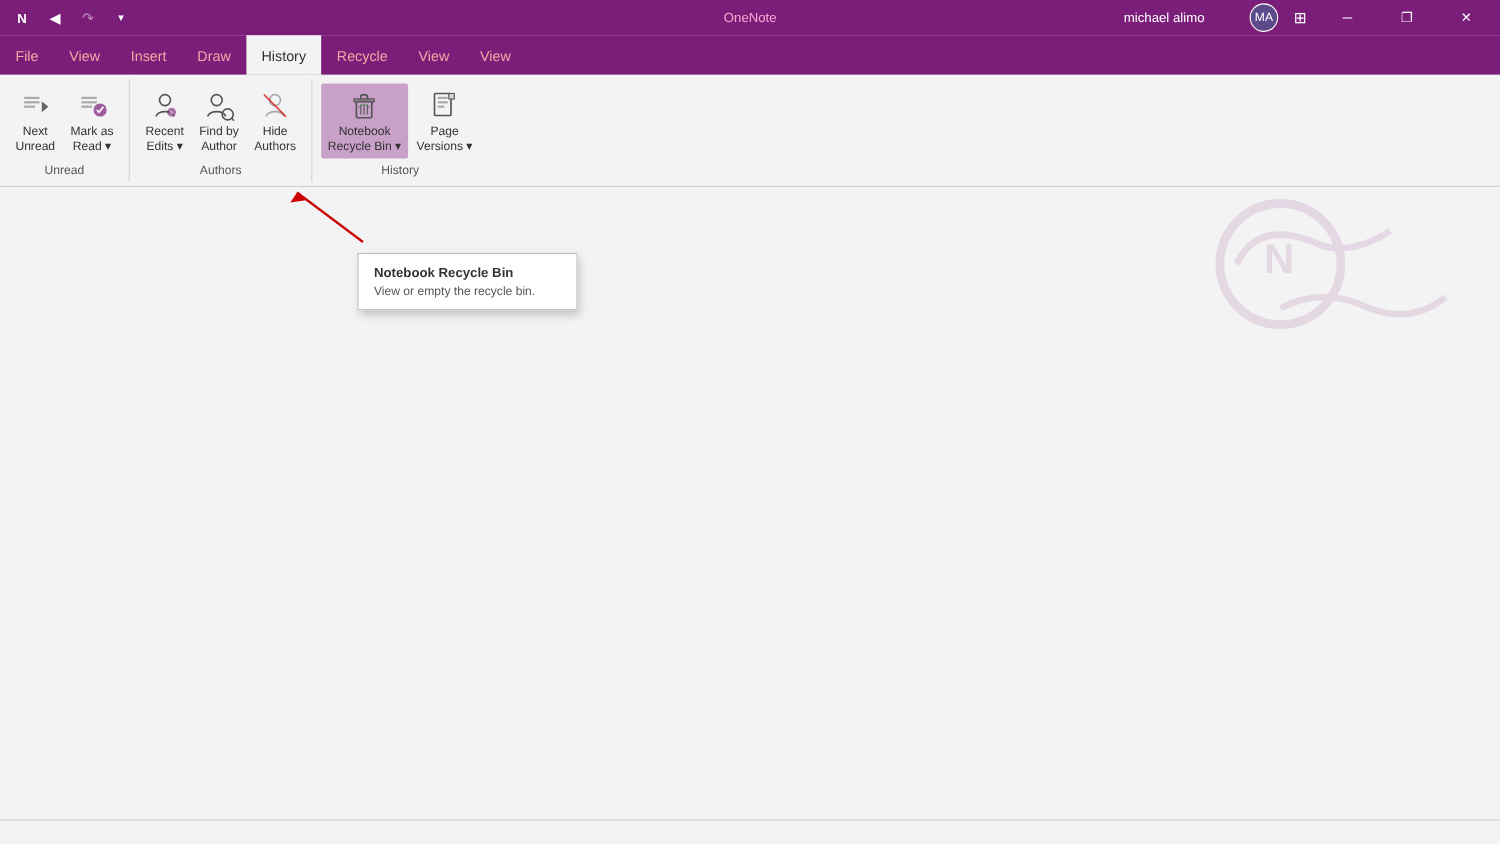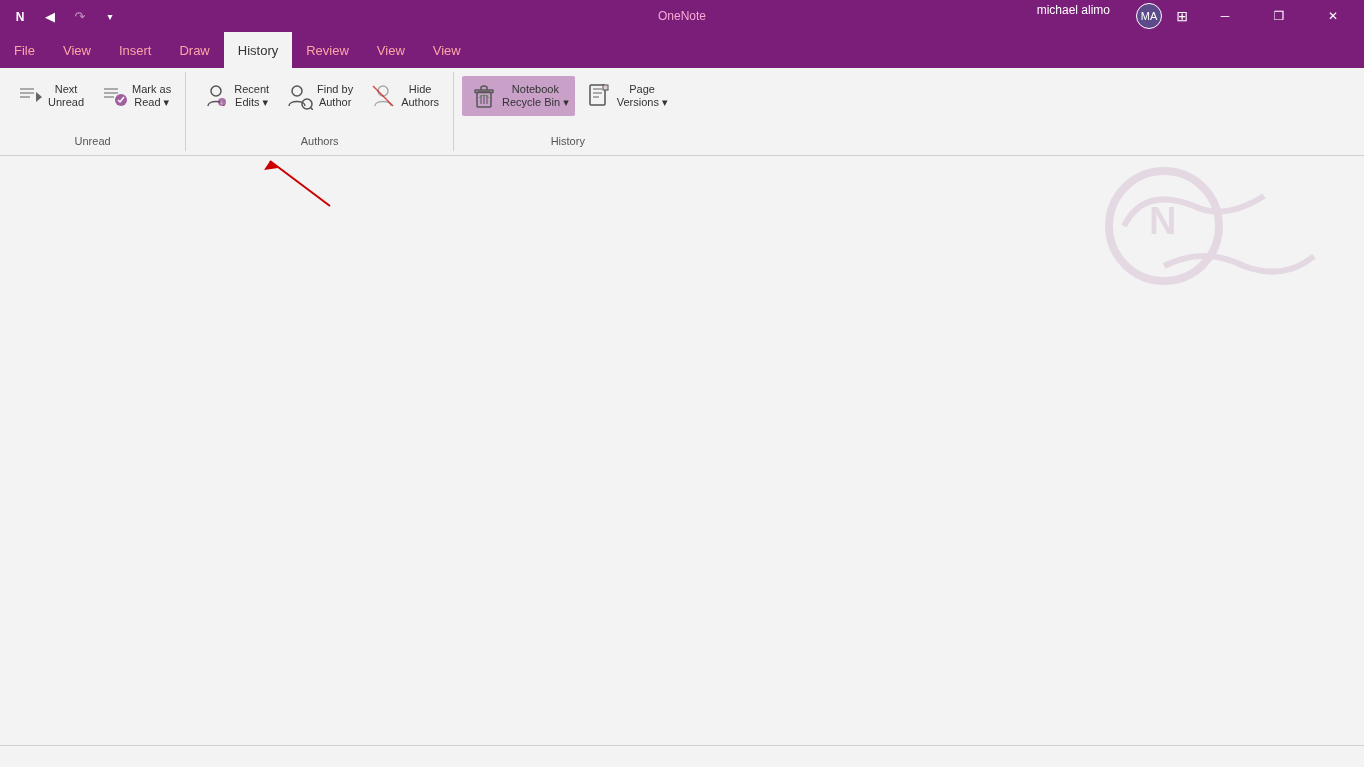--- a/index.html
+++ b/index.html
@@ -52,22 +52,22 @@
       justify-content: center;
       cursor: pointer;
       border-radius: 2px;
       color: white;
       font-size: 14px;
     }
 
     
     .user-badge {
       display: flex;
-      align-items: flex-start;
-      gap: 6px;
+      align-items: center;
+      gap: 21px;
       cursor: pointer;
       color: white;
       font-size: 12px;
     }
     .avatar {
       width: 26px;
       height: 26px;
       background: #5c4a8a;
       border-radius: 50%;
       display: flex;
@@ -126,21 +126,21 @@
       text-align: center;
       font-size: 11px;
       color: #555;
       margin-top: 2px;
       padding-top: 2px;
       border-top: 1px solid transparent;
     }
 
     .ribbon-btn {
       display: flex;
-      flex-direction: row;
+      flex-direction: column;
       align-items: center;
       justify-content: center;
       padding: 4px 6px;
       cursor: pointer;
       border-radius: 2px;
       min-width: 44px;
       gap: 2px;
     }
     .ribbon-btn.active { background: #c8a0c8; }
     .ribbon-btn-icon {
@@ -245,21 +245,21 @@
     </div>
   </div>
 </div>
 
 <div class="menu-bar">
   <div class="menu-item">File</div>
   <div class="menu-item">View</div>
   <div class="menu-item">Insert</div>
   <div class="menu-item">Draw</div>
   <div class="menu-item active">History</div>
-  <div class="menu-item">Review</div>
+  <div class="menu-item">Recycle</div>
   <div class="menu-item">View</div>
   <div class="menu-item">View</div>
 </div>
 
 <div class="ribbon">
 
   <div class="ribbon-group">
     <div class="ribbon-group-items">
 
       <div class="ribbon-btn">
@@ -382,16 +382,20 @@
       <path d="M100 100 Q140 80 180 100 Q220 115 250 90" fill="none" stroke="#7B1E7A" stroke-width="6"></path>
       <text x="85" y="68" font-size="38" font-weight="bold" fill="#7B1E7A">N</text>
     </svg>
   </div>
 
   <svg class="arrow-svg" width="120" height="60" style="position:absolute; top: 0px; left: 250px;">
     <line x1="80" y1="50" x2="20" y2="5" stroke="#cc0000" stroke-width="2"></line>
     <polygon points="20,5 28,12 14,14" fill="#cc0000"></polygon>
   </svg>
 
+  <div class="tooltip-popup" style="top: 60px; left: 325px;">
+    <div class="tooltip-popup-title">Notebook Recycle Bin</div>
+    <div class="tooltip-popup-desc">View or empty the recycle bin.</div>
+  </div>
 
 </div>
 
 <div class="status-bar"></div>
 
 </body></html>

